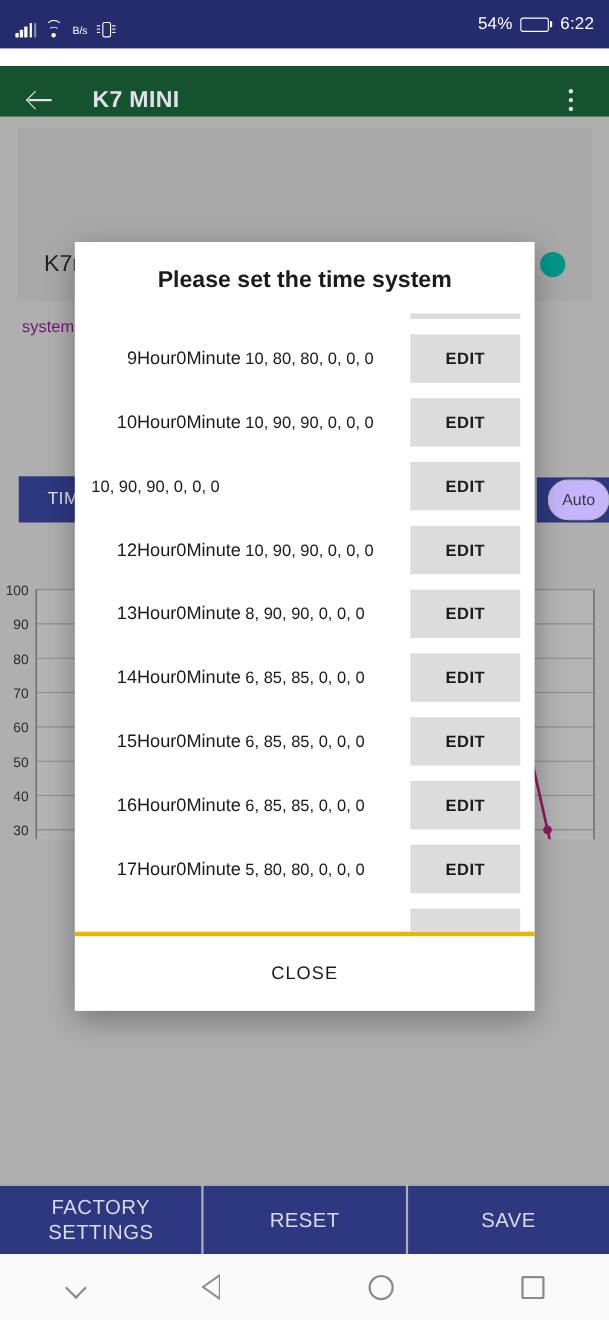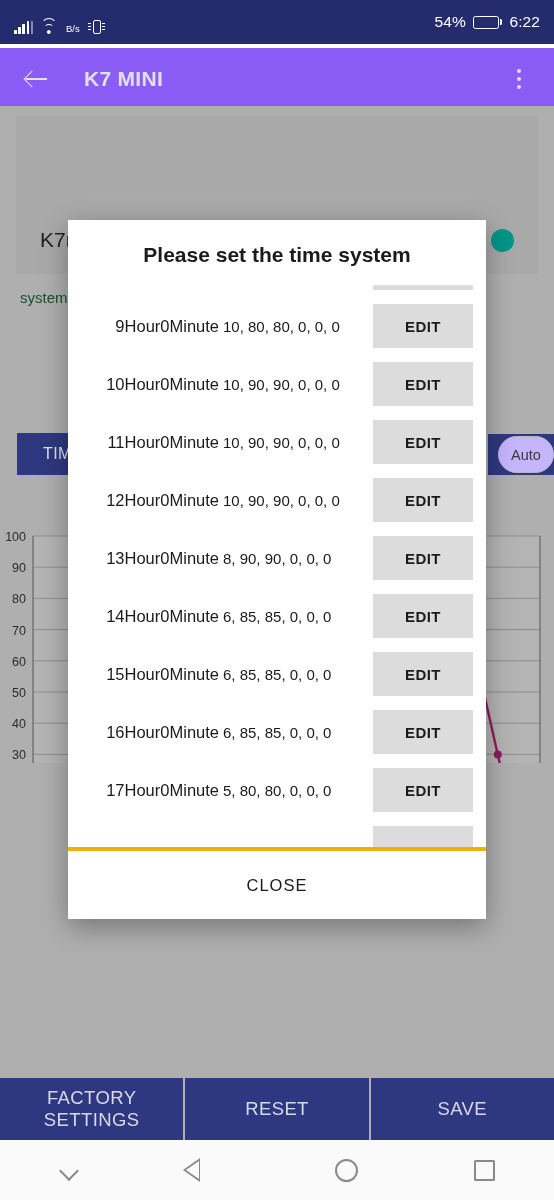--- a/index.html
+++ b/index.html
@@ -47,22 +47,22 @@
   .vibrate-ic .ph { width:8px; height:14px; border:1.6px solid #fff; border-radius:2px;}
   .vibrate-ic .wv { display:flex; flex-direction:column; gap:1.6px; }
   .vibrate-ic .wv u { display:block; width:3.2px; height:1.6px; background:#fff; text-decoration:none;}
   .batt { display:flex; align-items:center; }
   .batt .shell { width:26px; height:13px; border:1.7px solid #fff; border-radius:2.5px; padding:1.6px; }
   .batt .fill { height:100%; background:#fff; border-radius:1px; }
   .batt .tip { width:2.2px; height:6px; background:#fff; border-radius:0 1.5px 1.5px 0; margin-left:1.4px;}
 
   
   #app-bar {
-    position:absolute; left:0; top:48px; width:554px; height:62px;
-    background:#8b5cf6; color:#dcdce8;
+    position:absolute; left:0; top:60px; width:554px; height:62px;
+    background:#14532d; color:#dcdce8;
     display:flex; align-items:center; padding:0 22px;
   }
   #app-bar .back { width:30px; height:30px; position:relative; cursor:pointer; flex:0 0 auto;}
   #app-bar .back:before{
     content:""; position:absolute; left:4px; top:14px; width:21px; height:1.9px; background:#e3e3ee;
   }
   #app-bar .back:after{
     content:""; position:absolute; left:4px; top:9px; width:11px; height:11px;
     border-left:1.9px solid #e3e3ee; border-bottom:1.9px solid #e3e3ee;
     transform:rotate(45deg);
@@ -77,21 +77,21 @@
   #page-body { position:absolute; left:0; top:106px; width:554px; height:972px; background:#afafaf; }
 
   #device-card {
     position:absolute; left:16px; top:10px; width:522px; height:158px;
     background:#a9a9a9; padding:22px 24px;
     display:flex; align-items:flex-end; justify-content:space-between;
   }
   #device-card .dev-name { font-size:21px; color:#222; }
   #device-card .dot { width:23px; height:23px; border-radius:50%; background:#009688; margin-top:2px;}
 
-  #system-label { position:absolute; left:20px; top:183px; font-size:15px; color:#14532d; }
+  #system-label { position:absolute; left:20px; top:183px; font-size:15px; color:#701a75; }
 
   #time-btn {
     position:absolute; left:17px; top:327px; width:auto; min-width:92px; height:42px;
     background:#2e3880; color:#dfe0ea; font-size:16px; letter-spacing:.4px;
     display:flex; align-items:center; justify-content:center; padding:0 14px;
   }
 
   #auto-switch {
     position:absolute; left:488px; top:328px; width:66px; height:41px;
     background:#2e3880; display:flex; align-items:center; justify-content:flex-end;
@@ -323,21 +323,20 @@
           <span class="tp-time">9Hour0Minute</span>
           <span class="tp-vals">10, 80, 80, 0, 0, 0</span>
           <span class="tp-edit">EDIT</span>
         </div>
         <div class="tp-row">
           <span class="tp-time">10Hour0Minute</span>
           <span class="tp-vals">10, 90, 90, 0, 0, 0</span>
           <span class="tp-edit">EDIT</span>
         </div>
         <div class="tp-row">
-          <span class="tp-time">11Hour0Minute</span>
           <span class="tp-vals">10, 90, 90, 0, 0, 0</span>
           <span class="tp-edit">EDIT</span>
         </div>
         <div class="tp-row">
           <span class="tp-time">12Hour0Minute</span>
           <span class="tp-vals">10, 90, 90, 0, 0, 0</span>
           <span class="tp-edit">EDIT</span>
         </div>
         <div class="tp-row">
           <span class="tp-time">13Hour0Minute</span>

